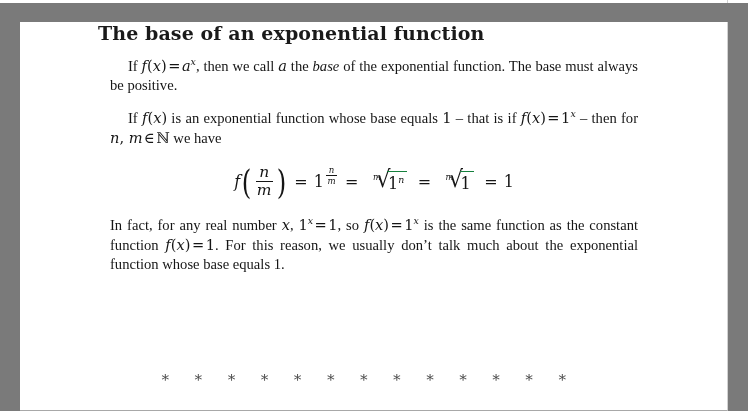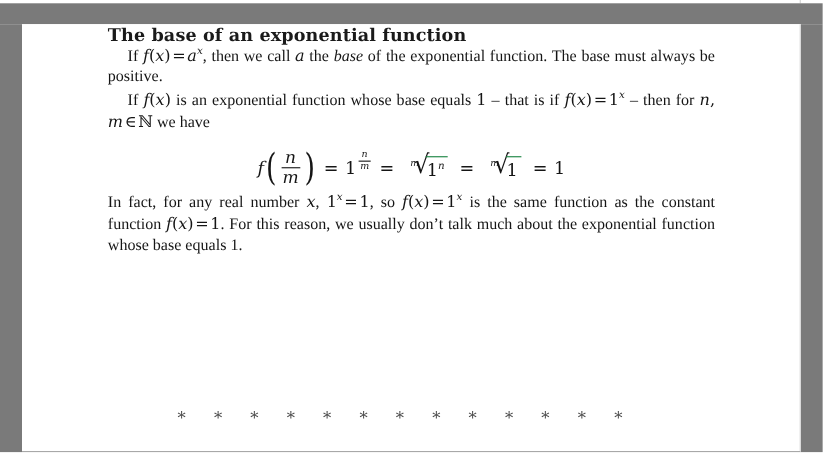--- a/index.html
+++ b/index.html
@@ -75,34 +75,34 @@
   .content {
     position: absolute;
     left: 98px;
     top: 22px;
     width: 552px;
   }
 
   h2.section-heading {
     font-family: "DejaVu Serif", serif;
     font-weight: bold;
-    font-size: 16px;
+    font-size: 19px;
     color: #1a1a1a;
     margin: 0;
     padding: 0;
     letter-spacing: 0.1px;
   }
   .heading-main { margin-top: 78px; }
   .heading-sub  { margin-top: 20.5px; }
 
   p.para {
     font-size: 14.6px;
     line-height: 19.4px;
     color: #171717;
-    margin: 0;
+    margin: 12px;
     text-align: justify;
     text-justify: inter-word;
     color: #151515;
   }
   p.indent { text-indent: 18px; }
   .para-1 { margin-top: 7px; }
   .para-2 { margin-top: 7px; }
   .para-3 { margin-top: 9px; }
 
   

